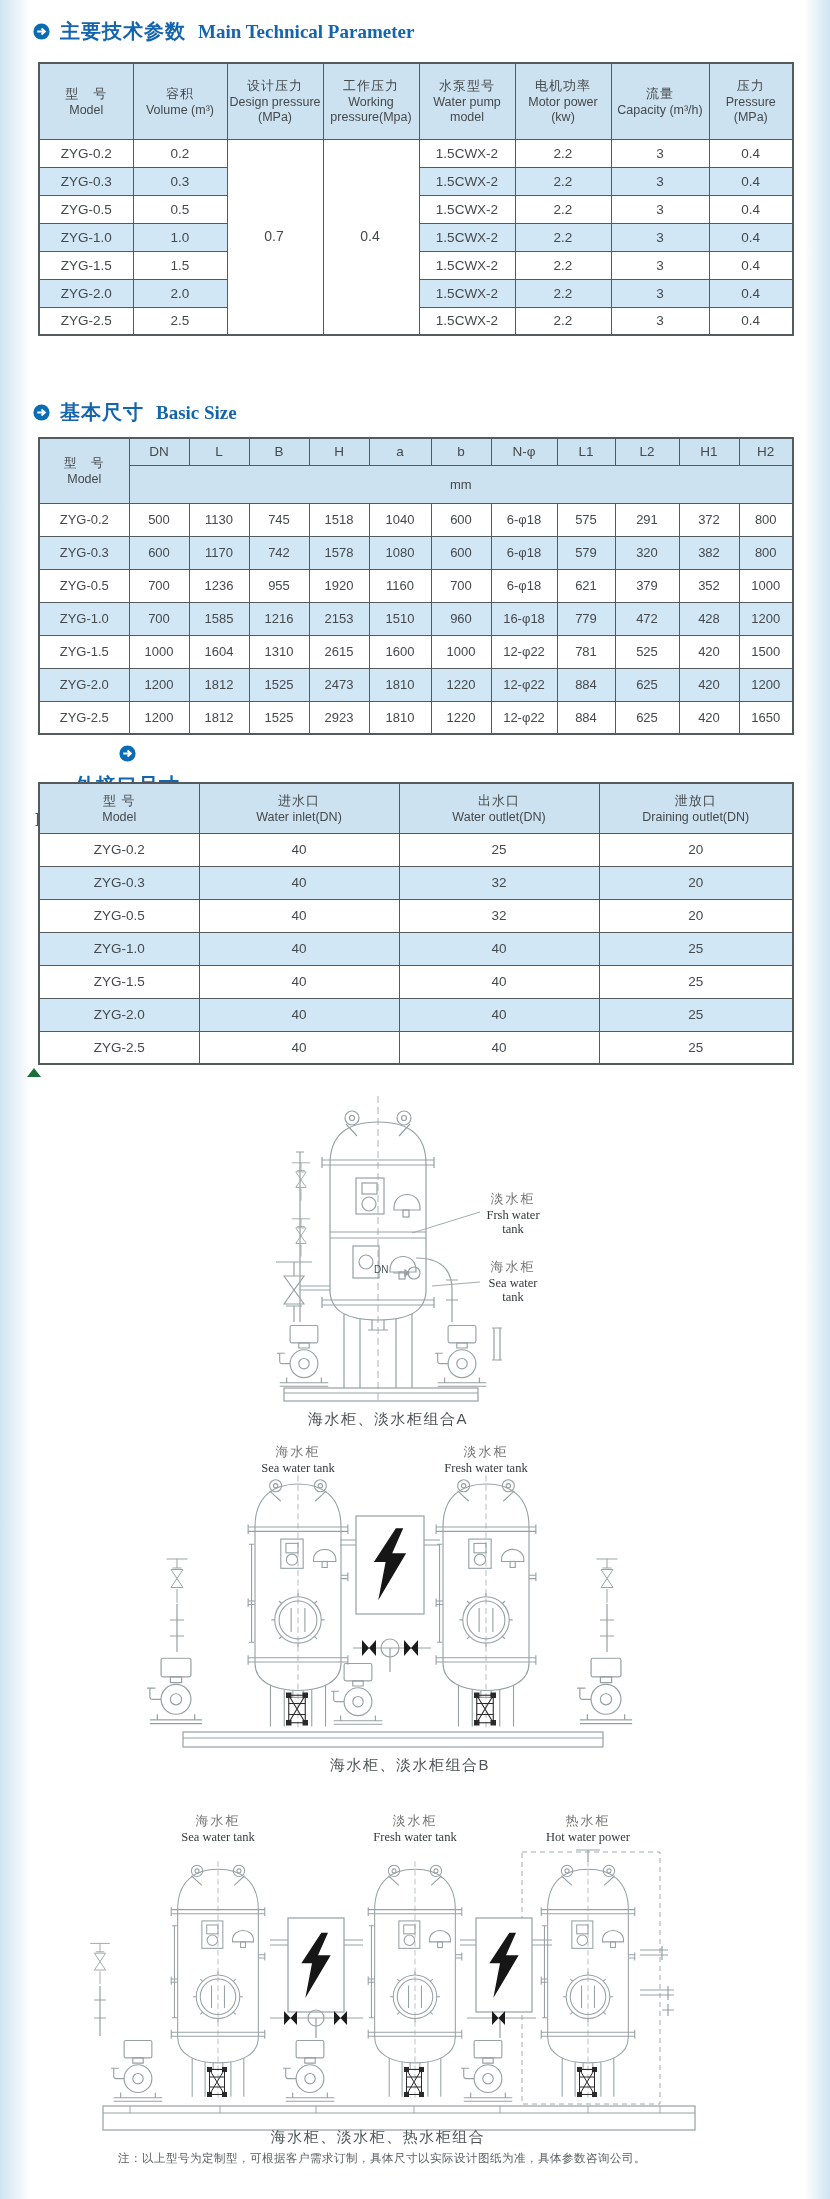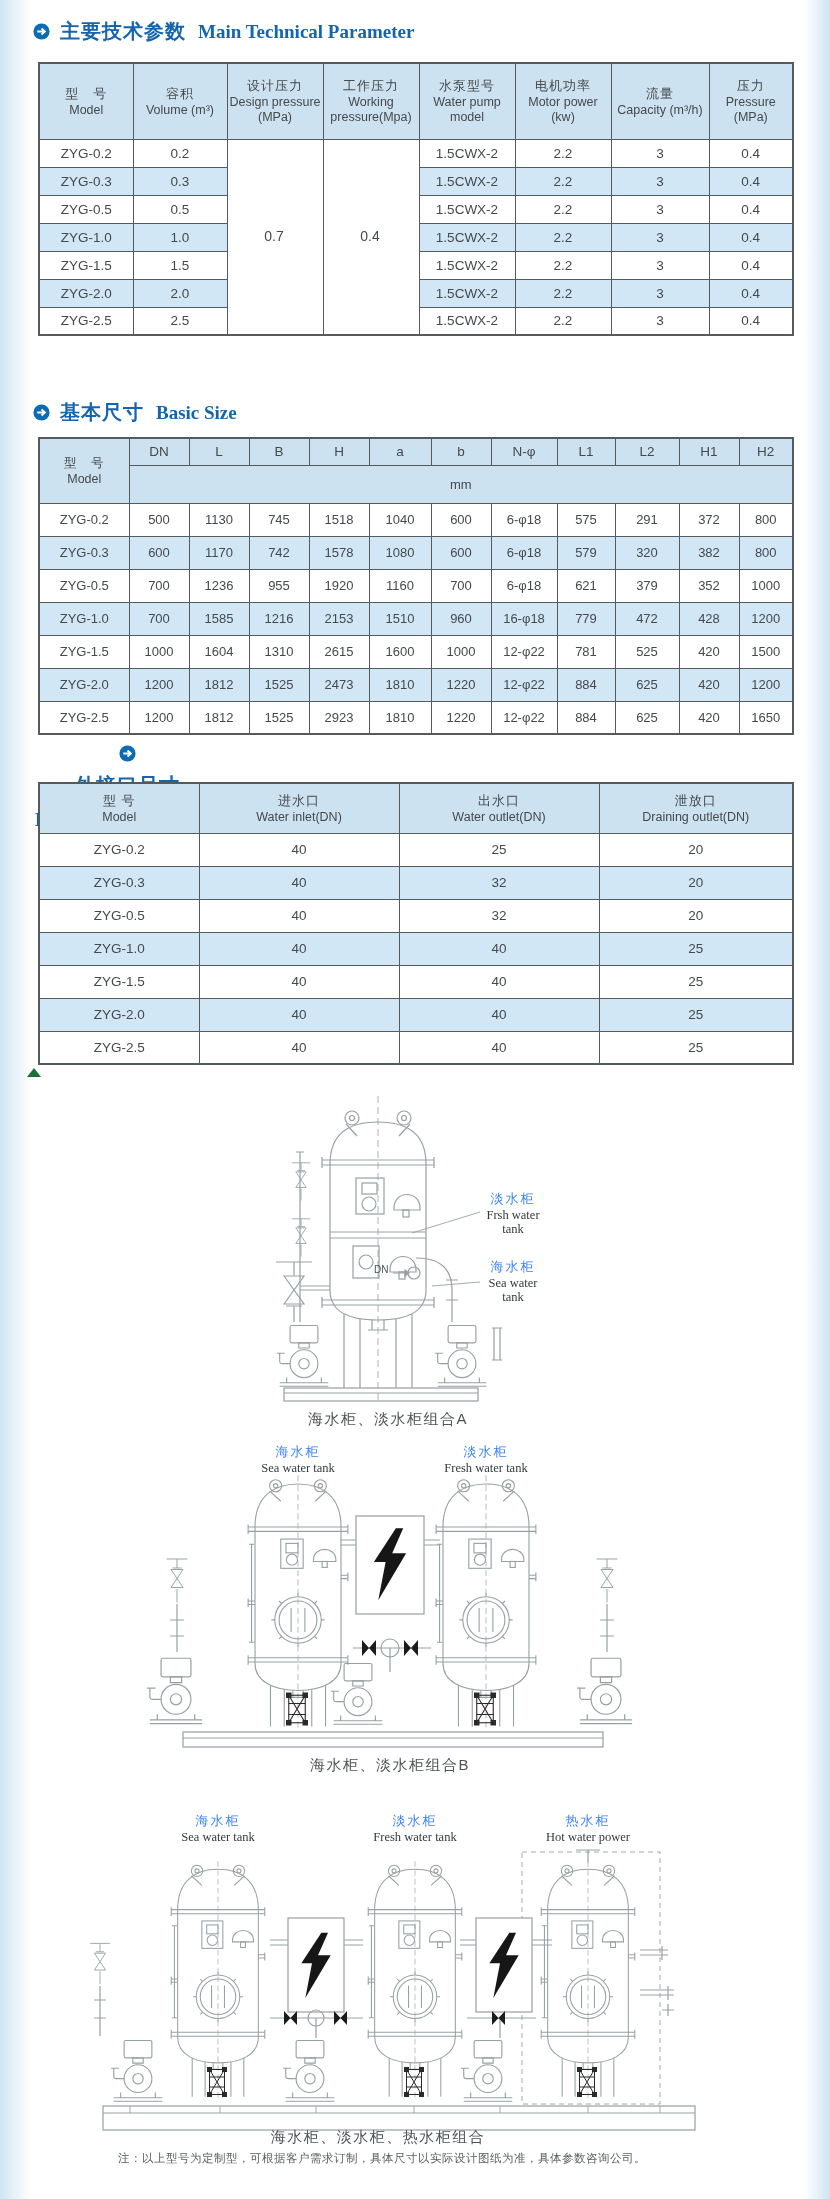--- a/index.html
+++ b/index.html
@@ -35,21 +35,21 @@
   #t2 th .zh{font-size:12.5px;}
   #t2 th .lbl{font-size:13.5px;}
   #t3 thead tr{height:50px;}
   #t3 tbody tr{height:33px;}
 
   .tri{position:absolute;width:0;height:0;border-left:7px solid transparent;border-right:7px solid transparent;border-bottom:9px solid #1d6f3a;}
 
   
   svg.draw{position:absolute;left:0;color:#97a1a4;}
   .dlabel{position:absolute;text-align:center;}
-  .dlabel .zh{font-size:13px;color:#3b82f6;letter-spacing:2px;}
+  .dlabel .zh{font-size:13px;color:#737373;letter-spacing:2px;}
   .dlabel .en{font-family:"Liberation Serif","DejaVu Serif",serif;font-size:12.5px;color:#33393c;line-height:1.15;}
   .dn-tag{position:absolute;font-size:10px;color:#4a5254;}
   .caption{position:absolute;width:300px;text-align:center;font-size:15px;color:#4e5356;letter-spacing:1.5px;}
   .footnote{position:absolute;font-size:11.5px;color:#5b6062;letter-spacing:0.5px;}
 </style>
 </head>
 <body>
 
 <div id="page">
   <div class="edge left"></div>
@@ -633,21 +633,21 @@
     <use href="#sym-bolt" x="368" y="1527" width="44" height="76"></use>
   </svg>
   <div class="dlabel" style="left:238px;top:1443px;width:120px;">
     <div class="zh">海水柜</div>
     <div class="en">Sea water tank</div>
   </div>
   <div class="dlabel" style="left:426px;top:1443px;width:120px;">
     <div class="zh">淡水柜</div>
     <div class="en">Fresh water tank</div>
   </div>
-  <div class="caption" style="left:240px;top:1756px;">海水柜、淡水柜组合B</div>
+  <div class="caption" style="left:260px;top:1756px;">海水柜、淡水柜组合B</div>
 
   <svg class="draw" style="top:1808px;" width="830" height="340" viewBox="0 1808 830 340">
     <g fill="none" stroke="currentColor" stroke-width="1.2">
 
       <rect x="522" y="1852" width="138" height="252" stroke-dasharray="5 4" stroke-width="0.9"></rect>
       <use href="#sym-tank" x="166" y="1858" width="104" height="242"></use>
       <use href="#sym-tank" x="363" y="1858" width="104" height="242"></use>
       <use href="#sym-tank" x="536" y="1858" width="104" height="242"></use>
 
       <rect x="288" y="1918" width="56" height="94" fill="#fff"></rect>

